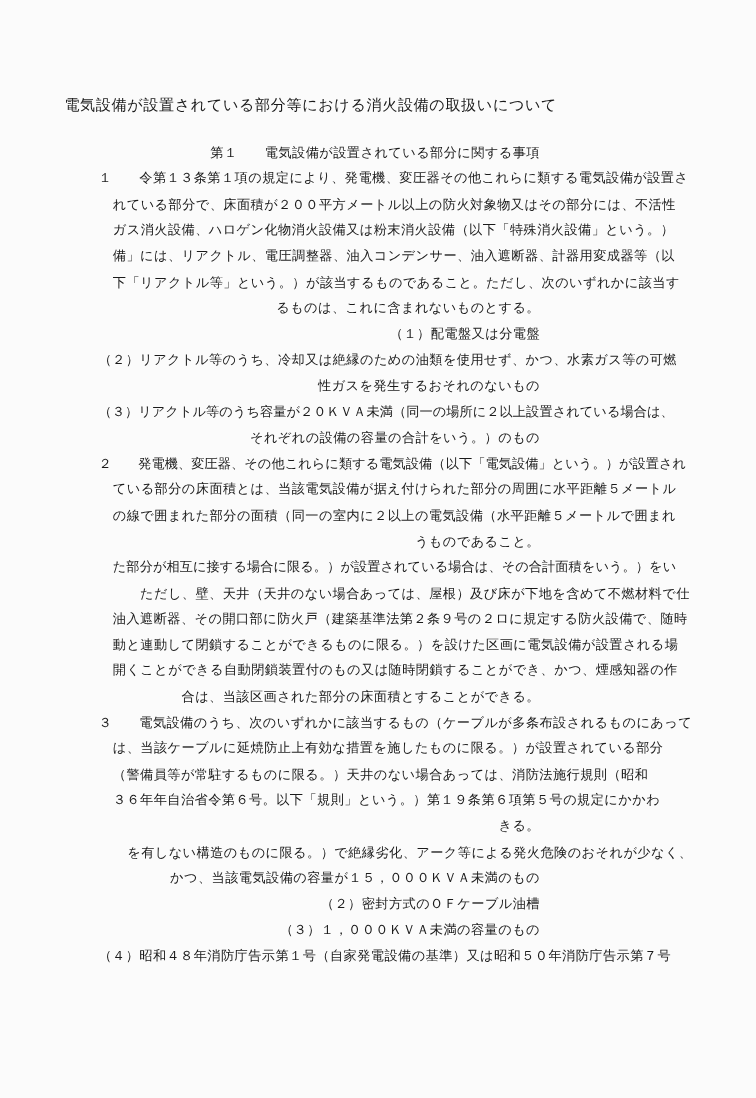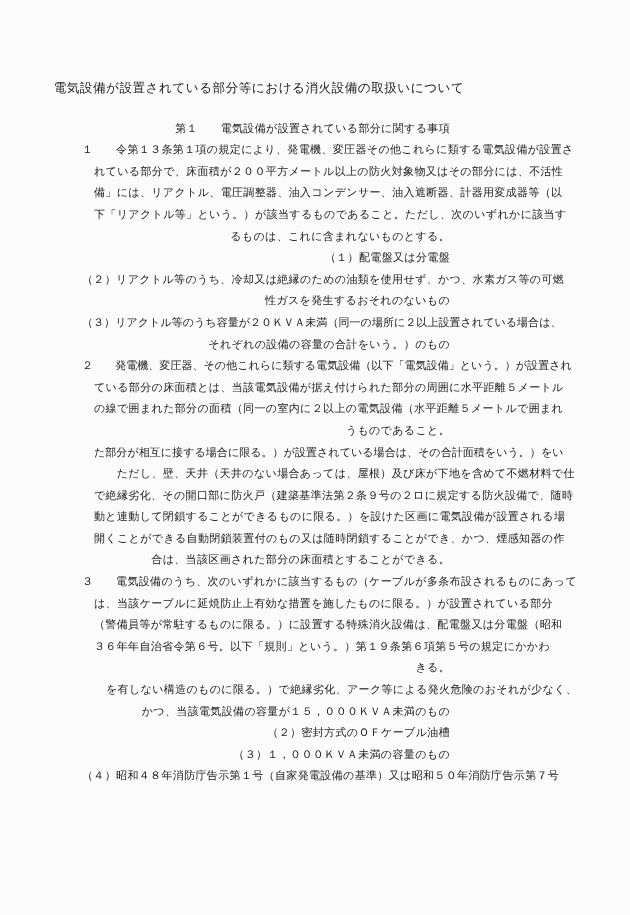--- a/index.html
+++ b/index.html
@@ -61,44 +61,45 @@
 <div class="page">
 
   <h1 class="doc-title">電気設備が設置されている部分等における消火設備の取扱いについて</h1>
 
   <div class="body-block">
 
     <div class="line lvl-head">第１　　電気設備が設置されている部分に関する事項</div>
 
     <div class="line lvl-num">１　　令第１３条第１項の規定により、発電機、変圧器その他これらに類する電気設備が設置さ</div>
     <div class="line lvl-num-cont">れている部分で、床面積が２００平方メートル以上の防火対象物又はその部分には、不活性</div>
+    <div class="line lvl-num-cont">ガス消火設備、ハロゲン化物消火設備又は粉末消火設備（以下「特殊消火設備」という。）</div>
     <div class="line lvl-num-cont">備」には、リアクトル、電圧調整器、油入コンデンサー、油入遮断器、計器用変成器等（以</div>
     <div class="line lvl-num-cont">下「リアクトル等」という。）が該当するものであること。ただし、次のいずれかに該当す</div>
     <div class="line lvl-num-cont">るものは、これに含まれないものとする。</div>
 
     <div class="line lvl-item">（１）配電盤又は分電盤</div>
     <div class="line lvl-item">（２）リアクトル等のうち、冷却又は絶縁のための油類を使用せず、かつ、水素ガス等の可燃</div>
     <div class="line lvl-item-cont">性ガスを発生するおそれのないもの</div>
     <div class="line lvl-item tight">（３）リアクトル等のうち容量が２０ＫＶＡ未満（同一の場所に２以上設置されている場合は、</div>
     <div class="line lvl-item-cont">それぞれの設備の容量の合計をいう。）のもの</div>
 
     <div class="line lvl-num tight">２　　発電機、変圧器、その他これらに類する電気設備（以下「電気設備」という。）が設置され</div>
     <div class="line lvl-num-cont">ている部分の床面積とは、当該電気設備が据え付けられた部分の周囲に水平距離５メートル</div>
     <div class="line lvl-num-cont">の線で囲まれた部分の面積（同一の室内に２以上の電気設備（水平距離５メートルで囲まれ</div>
     <div class="line lvl-num-cont">うものであること。</div>
     <div class="line lvl-num-cont tight">た部分が相互に接する場合に限る。）が設置されている場合は、その合計面積をいう。）をい</div>
     <div class="line lvl-num-cont">　　ただし、壁、天井（天井のない場合あっては、屋根）及び床が下地を含めて不燃材料で仕</div>
-    <div class="line lvl-num-cont">で絶縁劣化、その開口部に防火戸（建築基準法第２条９号の２ロに規定する防火設備で、随時</div>
+    <div class="line lvl-num-cont">油入遮断器、その開口部に防火戸（建築基準法第２条９号の２ロに規定する防火設備で、随時</div>
     <div class="line lvl-num-cont">動と連動して閉鎖することができるものに限る。）を設けた区画に電気設備が設置される場</div>
     <div class="line lvl-num-cont">開くことができる自動閉鎖装置付のもの又は随時閉鎖することができ、かつ、煙感知器の作</div>
     <div class="line lvl-num-cont">合は、当該区画された部分の床面積とすることができる。</div>
 
     <div class="line lvl-num">３　　電気設備のうち、次のいずれかに該当するもの（ケーブルが多条布設されるものにあって</div>
     <div class="line lvl-num-cont">は、当該ケーブルに延焼防止上有効な措置を施したものに限る。）が設置されている部分</div>
-    <div class="line lvl-num-cont">（警備員等が常駐するものに限る。）に設置する特殊消火設備は、配電盤又は分電盤（昭和</div>
+    <div class="line lvl-num-cont">（警備員等が常駐するものに限る。）天井のない場合あっては、消防法施行規則（昭和</div>
     <div class="line lvl-num-cont">３６年年自治省令第６号。以下「規則」という。）第１９条第６項第５号の規定にかかわ</div>
     <div class="line lvl-num-cont">きる。</div>
 
     <div class="line lvl-item-cont">を有しない構造のものに限る。）で絶縁劣化、アーク等による発火危険のおそれが少なく、</div>
     <div class="line lvl-item-cont">かつ、当該電気設備の容量が１５，０００ＫＶＡ未満のもの</div>
     <div class="line lvl-item">（２）密封方式のＯＦケーブル油槽</div>
     <div class="line lvl-item">（３）１，０００ＫＶＡ未満の容量のもの</div>
     <div class="line lvl-item">（４）昭和４８年消防庁告示第１号（自家発電設備の基準）又は昭和５０年消防庁告示第７号</div>
 
   </div>

